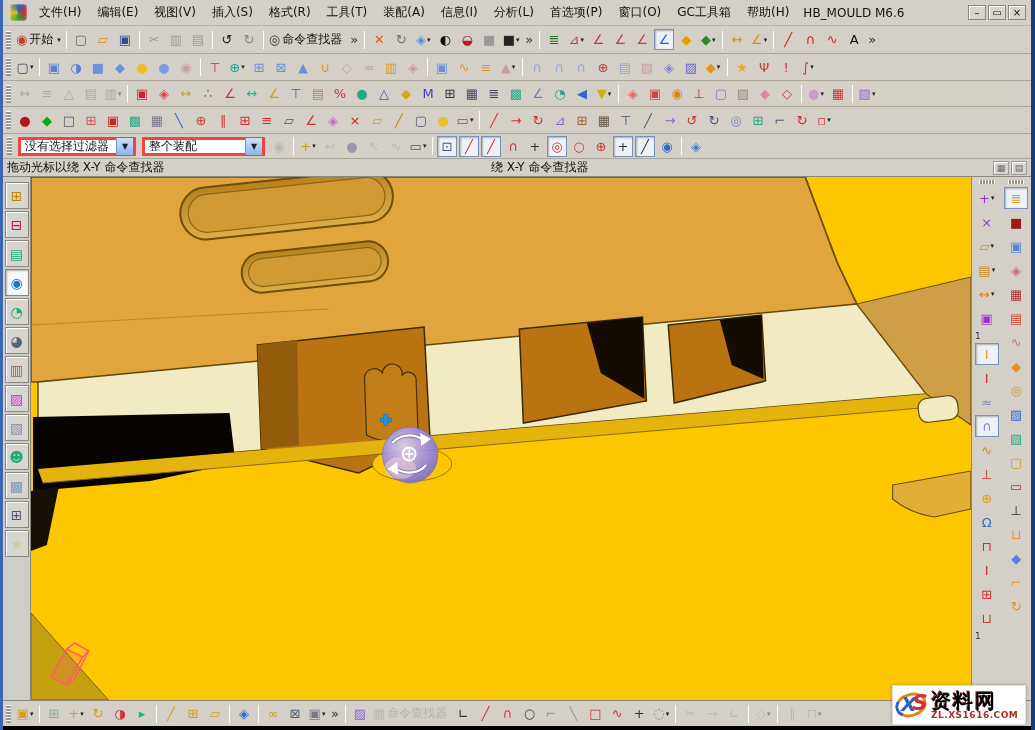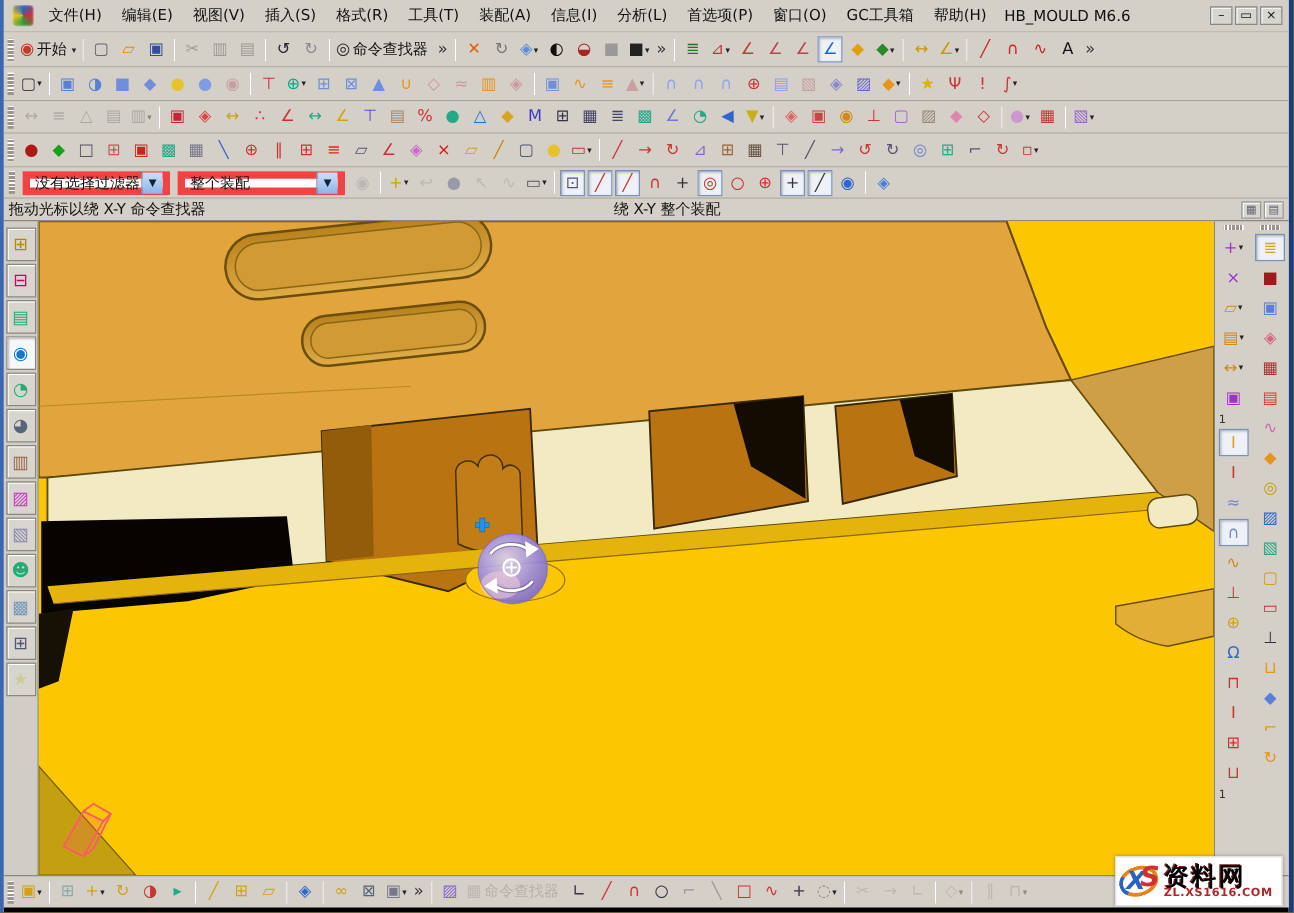--- a/index.html
+++ b/index.html
@@ -31,21 +31,21 @@
   .tbtn .glyph{font-size:13px;line-height:1;}
   .tbtn.pressed{background:#eef2f8;border:1px solid #7a92b8;box-shadow:inset 1px 1px 2px rgba(0,0,0,.28);}
   .tbtn.disabled{opacity:.42;}
   .tbtn.ovf{min-width:12px;}
   .tsep{width:1px;height:18px;background:#9a968e;border-right:1px solid #fff;margin:0 3px;flex:none;}
   .drop{font-size:7px;margin-left:1px;color:#222;}
   .tlabel{font-size:12px;margin:0 3px 0 2px;white-space:nowrap;}
   .tlabel.gray{color:#8a867e;}
   
   #selbar{height:25px;display:flex;align-items:center;padding:0 3px;background:#d4d0c8;border-bottom:1px solid #aca899;}
-  .combo{display:flex;align-items:center;height:19px;background:#fff;border:6px solid #ef4444;margin:0 3px;}
+  .combo{display:flex;align-items:center;height:19px;background:#fff;border:3px solid #ef4444;margin:0 3px;}
   .combo .val{padding:0 4px;white-space:nowrap;overflow:hidden;font-size:12px;}
   .combo .cbtn{width:17px;height:17px;margin:0;background:linear-gradient(#cfe0f5,#8db4e8);
     border-left:1px solid #7f9db9;display:flex;align-items:center;justify-content:center;font-size:8px;color:#123;}
   
   #statusbar{height:18px;background:#d4d0c8;border-bottom:1px solid #8a877f;position:relative;
     display:flex;align-items:center;font-size:12px;}
   #status-prompt{padding-left:4px;white-space:nowrap;}
   #status-message{position:absolute;left:488px;white-space:nowrap;}
   #status-tools{position:absolute;right:4px;display:flex;gap:2px;}
   .sbtn{width:16px;height:14px;background:#d8d5ce;border:1px solid #999;box-shadow:inset 1px 1px 0 #fff;
@@ -582,21 +582,21 @@
         <span class="drop">▾</span>
       </span>
     </div>
 
   <div id="selbar">
     <span class="grip"></span>
     <span class="combo" style="width:118px">
       <span class="val" style="flex:1">没有选择过滤器</span>
       <span class="cbtn">▼</span>
     </span>
-    <span class="combo" style="width:134px">
+    <span class="combo" style="width:123px">
       <span class="val" style="flex:1">整个装配</span>
       <span class="cbtn">▼</span>
     </span>
     <span id="selbar-icons" style="display:flex;align-items:center">
         <span class="tbtn disabled">
           <span class="glyph" style="color: rgb(153, 153, 153);">◉</span>
         </span>
         <span class="tsep"></span>
         <span class="tbtn">
           <span class="glyph" style="color: rgb(212, 154, 16);">+</span>
@@ -654,21 +654,21 @@
         </span>
         <span class="tsep"></span>
         <span class="tbtn">
           <span class="glyph" style="color: rgb(74, 127, 217);">◈</span>
         </span>
       </span>
   </div>
 
   <div id="statusbar">
     <span id="status-prompt">拖动光标以绕 X-Y 命令查找器</span>
-    <span id="status-message">绕 X-Y 整个装配</span>
+    <span id="status-message">绕 X-Y 命令查找器</span>
     <span id="status-tools">
         <span class="sbtn">▦</span>
         <span class="sbtn">▤</span>
       </span>
   </div>
 
   <div id="main">
     <div id="resource-bar">
         <div class="side-btn">
           <span class="glyph" style="color: rgb(184, 134, 11);">⊞</span>

